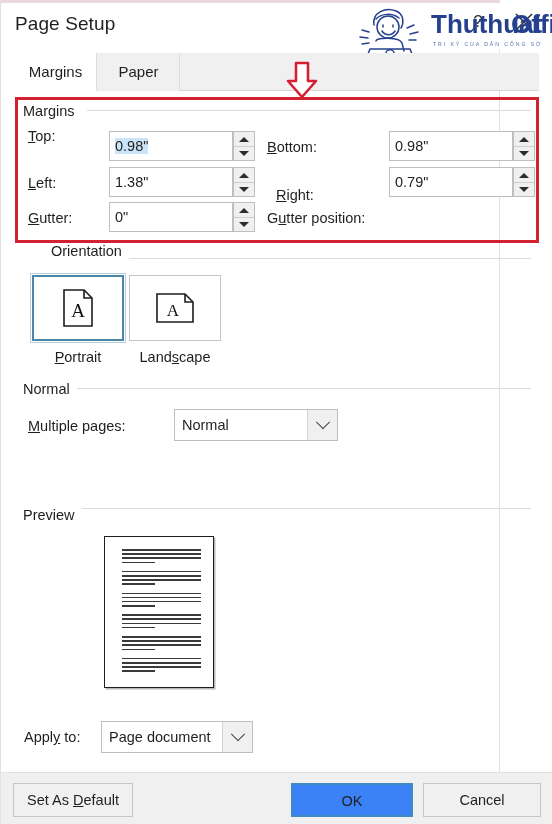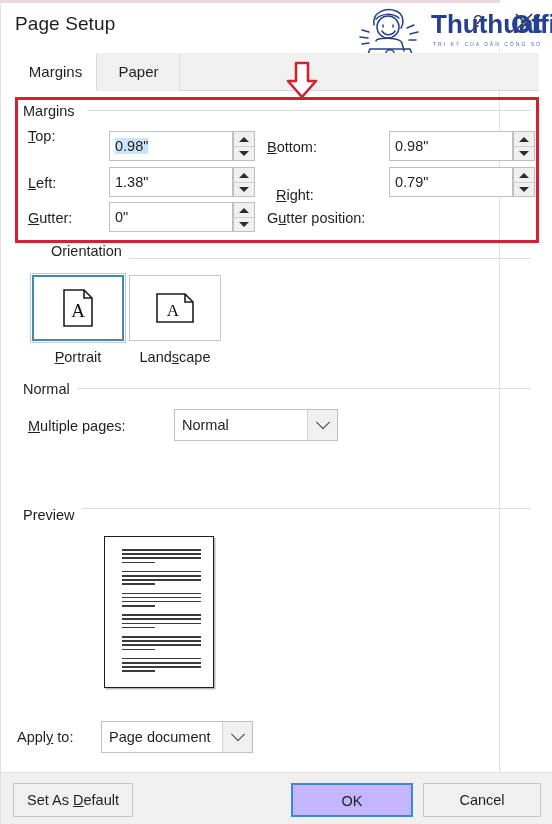--- a/index.html
+++ b/index.html
@@ -317,21 +317,21 @@
     text-align: center;
     font-size: 14.5px;
     color: #1f1f1f;
     background: #f0f0f0;
     border: 1px solid #c6c6c6;
     box-sizing: border-box;
     white-space: nowrap;
   }
   .btn.primary {
     border: 2px solid #3d8ac7;
-    background: #c4b5fd;
+    background: #3b82f6;
   }
   .btn u { text-decoration: underline; }
   .btn-default { left: 12px;  top: 10px; width: 120px; }
   .btn-ok      { left: 290px; top: 10px; width: 122px; }
   .btn-cancel  { left: 422px; top: 10px; width: 118px; }
 </style>
 </head>
 <body>
 
 <div class="dialog">
@@ -537,21 +537,21 @@
         <div class="pv-line"></div>
         <div class="pv-line short"></div>
       <div class="pv-gap"></div>
       <div class="pv-line"></div>
         <div class="pv-line"></div>
         <div class="pv-line"></div>
         <div class="pv-line short"></div>
     </div>
   </div>
 
-  <div class="flabel" style="left:16px; top:726px;text-align:center;">Appl<u>y</u> to:</div>
+  <div class="flabel" style="left:23px; top:726px;text-align:center;">Appl<u>y</u> to:</div>
   <div class="combo" style="left:100px; top:718px; width:152px;">
     <div class="ctext">Page document</div>
     <div class="carrow">
         <span class="chev"></span>
       </div>
   </div>
 
   <div class="footer">
     <div class="btn btn-default">Set As <u>D</u>efault</div>
     <div class="btn primary btn-ok">OK</div>

